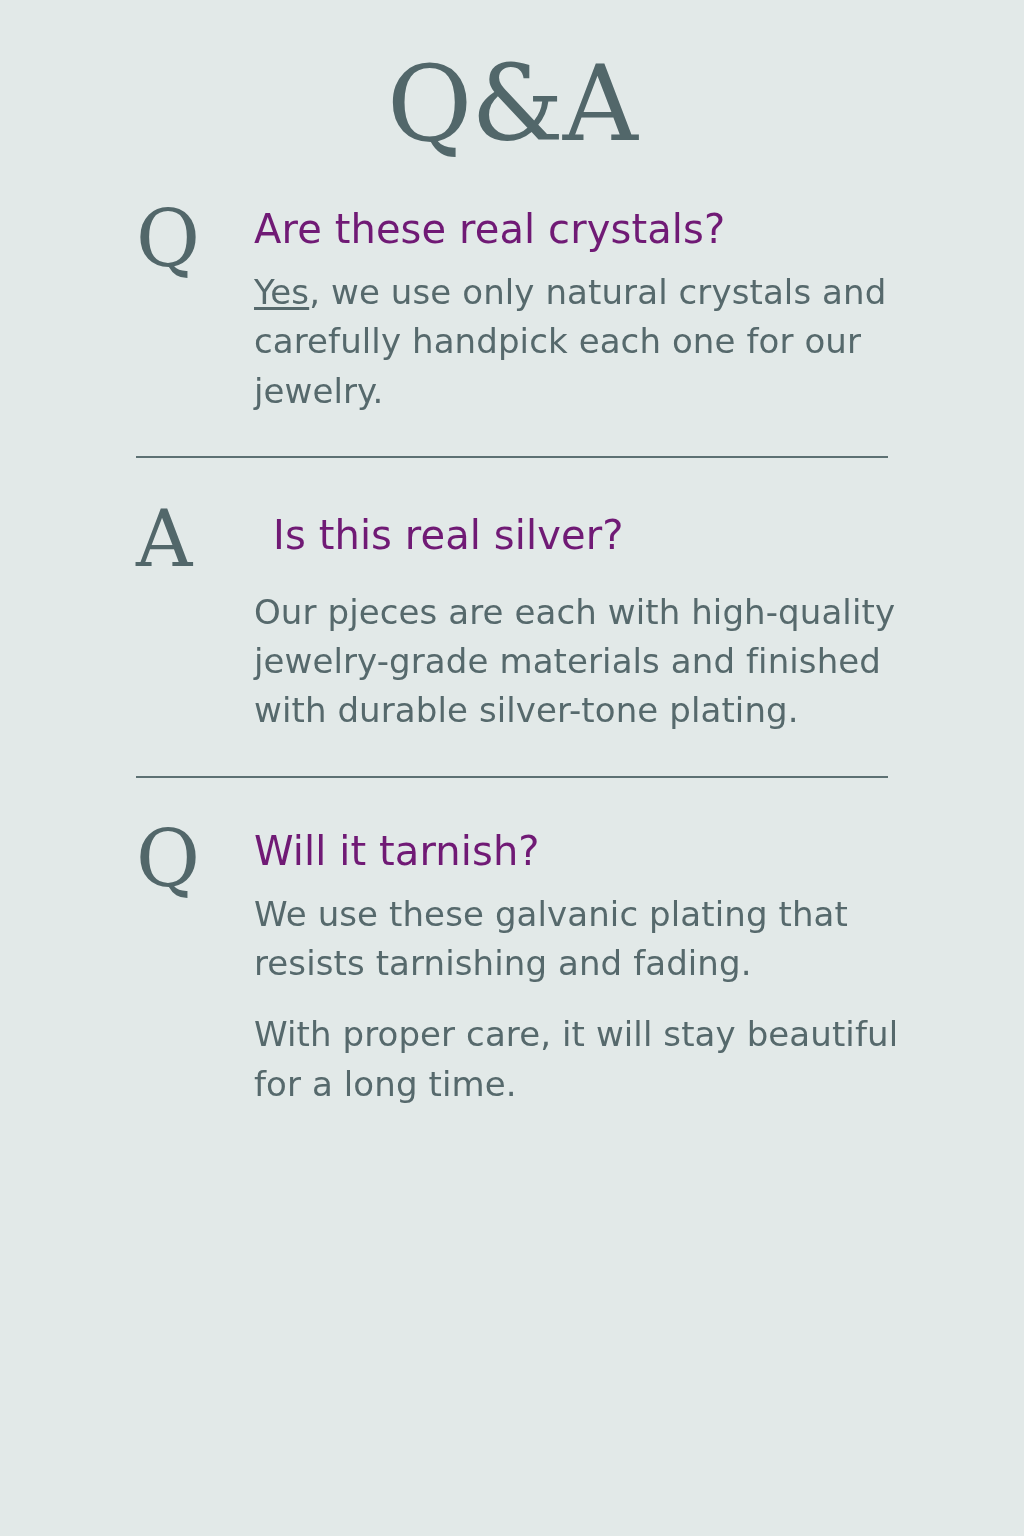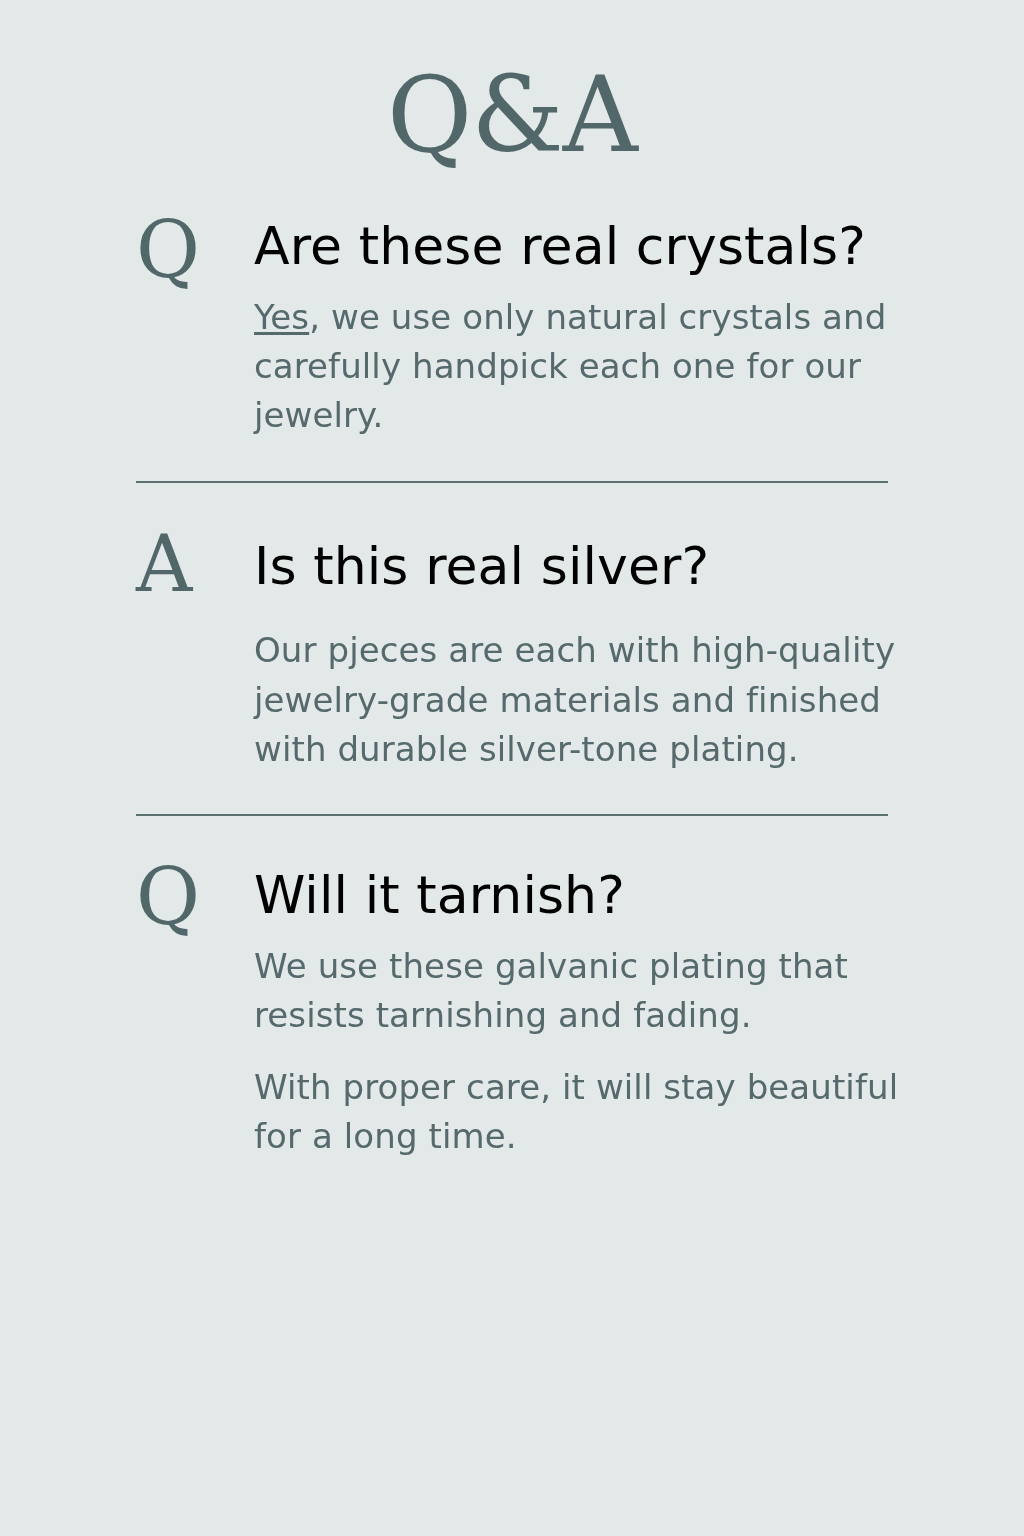--- a/index.html
+++ b/index.html
@@ -23,21 +23,21 @@
   }
   .page-title {
     text-align: center;
     font-family: "DejaVu Serif", serif;
     font-size: 104px;
     line-height: 1;
     font-weight: 400;
     color: #52676a;
     letter-spacing: -1px;
     padding-top: 48px;
-    margin: 15px 0 42px 0;
+    margin: 4px 0 42px 0;
   }
   .qa-block {
     display: flex;
     align-items: flex-start;
     padding: 0 8px 0 72px;
   }
   .marker {
     font-family: "DejaVu Serif", serif;
     font-size: 78px;
     line-height: 0.95;
@@ -45,24 +45,24 @@
     width: 118px;
     flex: 0 0 118px;
     text-align: left;
     margin-top: 4px;
   }
   .qa-body {
     flex: 1 1 auto;
     padding-top: 8px;
   }
   .question {
-    font-size: 52px;
+    font-size: 40px;
     line-height: 1.15;
     font-weight: 400;
-    color: #000000;
+    color: #701a75;
     margin: 0 0 16px 0;
     letter-spacing: 0.1px;
   }
   .answer {
     font-size: 34px;
     line-height: 1.45;
     color: #56696c;
     margin: 0 0 22px 0;
     letter-spacing: 0.1px;
   }
@@ -74,21 +74,21 @@
     text-decoration: underline;
     text-underline-offset: 3px;
   }
   .divider {
     height: 0;
     border-top: 2px solid #5d7173;
     margin: 40px 72px 40px 72px;
   }
   .block-1 { margin-top: 10px; }
   .block-2 .qa-body { padding-top: 14px; }
-  .block-2 .question { margin-bottom: 30px; }
+  .block-2 .question { margin-bottom: 30px; margin-left: 19px; }
   .block-3 .qa-body { padding-top: 10px; }
 </style>
 </head>
 <body>
 
 <div class="page">
 
   <h1 class="page-title">Q&amp;A</h1>
 
   <section class="qa-block block-1">

